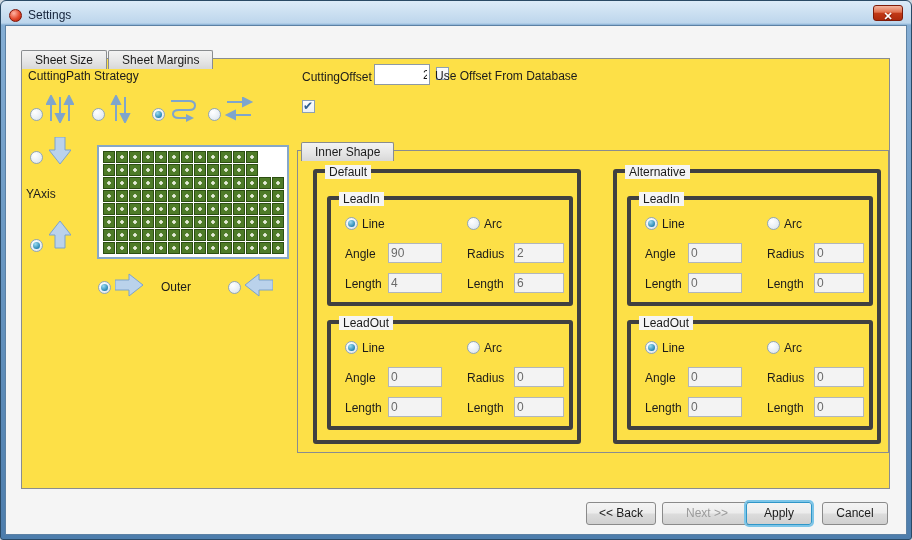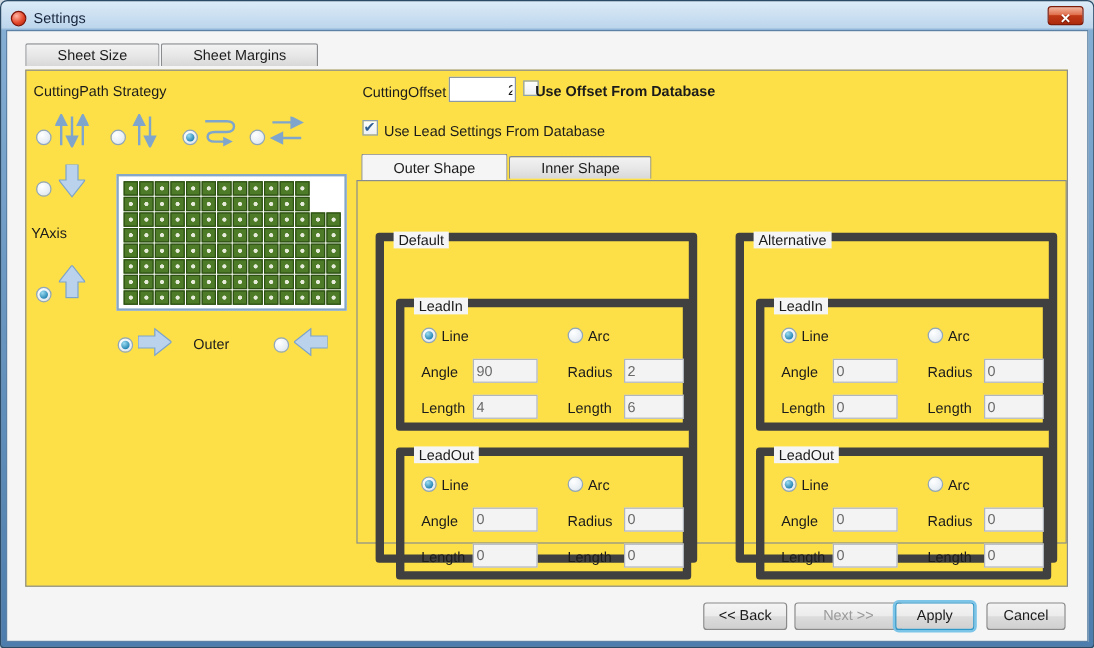--- a/index.html
+++ b/index.html
@@ -14,44 +14,44 @@
     background:radial-gradient(circle at 35% 30%, #ffb4a4, #e4492c 55%, #a81d08); margin-right:6px; }
   .win-title { font-size:12px; color:#15233a; }
   .close-btn { position:absolute; right:8px; top:4px; width:30px; height:16px; border:1px solid #7e1a08; border-radius:3px;
     background:linear-gradient(#f3b49e 0%,#e0704e 45%,#c23a17 50%,#ad2a0c 100%); text-align:center; }
   .close-btn span { color:#fff; font-size:11px; font-weight:bold; line-height:14px; text-shadow:0 1px 1px #5e0e02; }
 
   .client { position:absolute; left:4px; right:4px; top:24px; bottom:4px; background:#f5f5f5; border:1px solid #5c81a4; }
 
   
   .tabs { position:absolute; display:flex; align-items:flex-end; z-index:5; }
-  .tab { border:1px solid #898c8f; border-bottom:none; border-radius:2px 2px 0 0; padding:0 26px;
+  .tab { border:1px solid #898c8f; border-bottom:none; border-radius:2px 2px 0 0; padding:0 13px;
     height:19px; line-height:19px; font-size:12px; color:#1b1b1b;
-    background:linear-gradient(#f3f3f3,#e6e6e6 55%,#d8d8d8); margin-right:1px; }
+    background:linear-gradient(#f3f3f3,#e6e6e6 55%,#d8d8d8); margin-right:1px;margin-top:14px; }
   .tab.active { height:22px; line-height:22px; background:#f5f5f5; margin-bottom:-1px; }
 
   .tab-page { position:absolute; left:15px; top:32px; width:869px; height:431px; border:1px solid #898c8f; background:#fde047; z-index:1; }
 
   .lbl { position:absolute; font-size:12px; color:#1b1b1b; white-space:nowrap; }
 
   
   .radio { position:absolute; width:13px; height:13px; border-radius:50%; border:1px solid #90a6ba;
     background:radial-gradient(circle at 35% 30%, #ffffff, #eaf0f5 55%, #d3dde6); }
   .radio.checked::after { content:""; position:absolute; left:2px; top:2px; width:7px; height:7px; border-radius:50%;
     background:radial-gradient(circle at 35% 30%, #9bdcf2, #1e7fae 78%); }
   .checkbox { position:absolute; width:13px; height:13px; border:1px solid #8ca0b4; background:linear-gradient(#fdfdfd,#edf1f5); }
   .checkbox.checked::after { content:"✔"; position:absolute; left:0; top:-2px; font-size:12px; color:#2f5f92; }
 
   
   .field { position:absolute; height:20px; border:1px solid #b1b6bc; background:#f3f3f3; color:#6a6a6a;
     font:12px "Liberation Sans",sans-serif; text-align:left; padding:0 6px 0 2px; }
   .field.editable { background:#ffffff; color:#141414; border-color:#8d99a5; text-align:center; padding:0 2px; }
 
   
-  .grp { position:absolute; border:7px solid #404040; border-radius:3px;margin-top:25px; }
+  .grp { position:absolute; border:4px solid #404040; border-radius:3px; }
   .grp-title { position:absolute; left:8px; top:-8px; background:#f5f5f5; padding:0 4px; font-size:12px; color:#1b1b1b; white-space:nowrap; }
 
   
   .preview { position:absolute; left:75px; top:86px; width:192px; height:114px; background:#ffffff; border:2px solid #86a7c8; overflow:hidden; }
   .pgrid { position:absolute; left:4px; top:4px; display:grid; gap:1px; }
   .pcell { width:12px; height:12px; background-color:#4e7b28; border:1px solid #2c4f12;
     background-image:radial-gradient(circle 1.5px at 50% 50%, #e6ecd9 0 1.5px, transparent 2px); }
   .pcell.off { visibility:hidden; }
 
   .icon { position:absolute; }
@@ -260,27 +260,25 @@
       </svg>
       <span class="lbl" style="left:139px; top:221px;">Outer</span>
       <span class="radio" style="left:206px; top:222px;"></span>
       <svg class="icon" style="left:223px; top:214px;" width="28" height="24" viewBox="0 0 28 24">
         <polygon points="28,7 14,7 14,1 0,12 14,23 14,17 28,17" fill="#bad2eb" stroke="#7ca3cb" stroke-width="1"></polygon>
       </svg>
 
       <span class="lbl" style="left:280px; top:11px;">CuttingOffset</span>
       <input class="field editable" style="left: 352px; top: 5px; width: 56px; height: 21px; padding-left: 48px;" value="200">
       <span class="checkbox" style="left:414px; top:8px;"></span>
-      <span class="lbl" style="left:424px; top:10px;font-weight:bold;">Use Offset From Database</span>
+      <span class="lbl" style="left:413px; top:10px;">Use Offset From Database</span>
 
       <span class="checkbox checked" style="left:280px; top:41px;"></span>
-      <span class="lbl" style="left:298px; top:43px;">Use Lead Settings From Database</span>
 
       <div class="tabs" style="left:279px; top:69px;">
-        <div class="tab active">Outer Shape</div>
         <div class="tab">Inner Shape</div>
       </div>
 
       <div class="tab-page" style="left:275px; top:91px; width:592px; height:303px;">
 
         <div class="grp" style="left:15px; top:18px; width:268px; height:275px;">
           <span class="grp-title">Default</span>
 
           <div class="grp" style="left:10px; top:23px; width:246px; height:110px;">
             <span class="grp-title">LeadIn</span>

